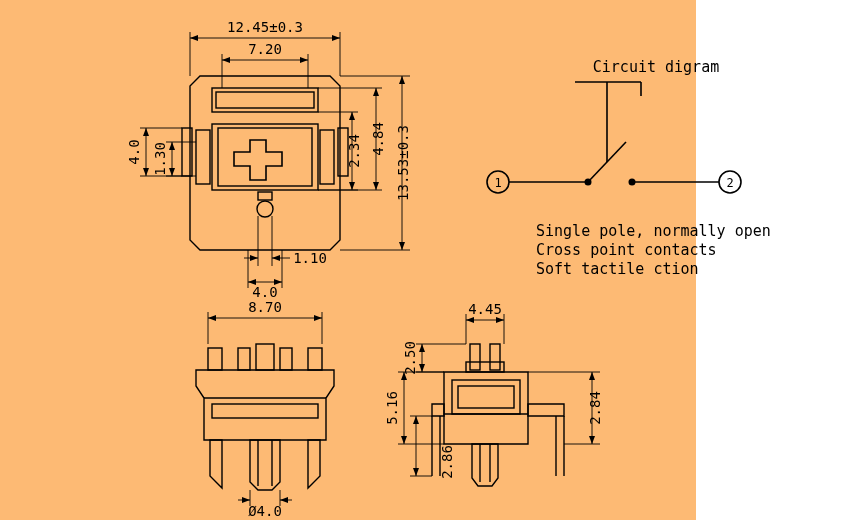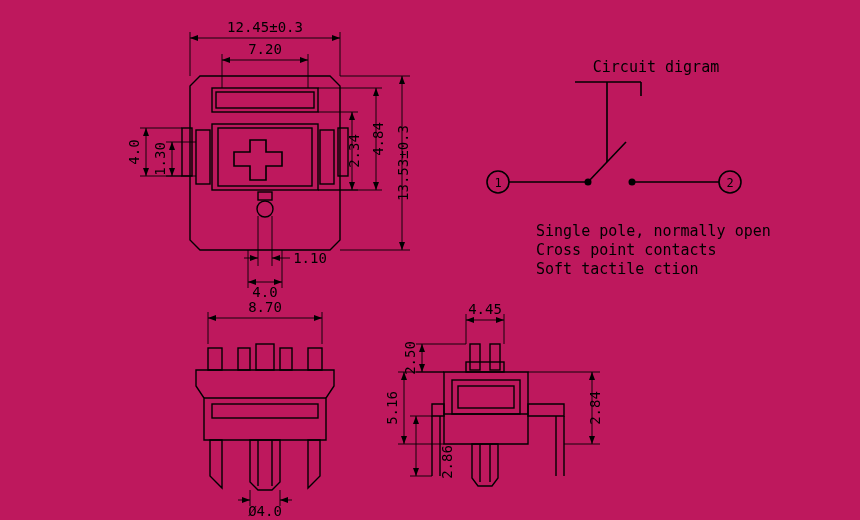--- a/index.html
+++ b/index.html
@@ -8,23 +8,23 @@
     background: #ffffff;
   }
   body {
     width: 860px;
     height: 520px;
     font-family: "Liberation Sans", sans-serif;
     overflow: hidden;
   }
   #sheet {
     position: relative;
-    width: 860px;
+    width: 696px;
     height: 520px;
-    background: #be185d;
+    background: #fdba74;
   }
   svg#drawing {
     position: absolute;
     left: 0;
     top: 0;
     width: 860px;
     height: 520px;
   }
   .dimtext, .labeltext {
     font-family: "DejaVu Sans Mono", monospace;

